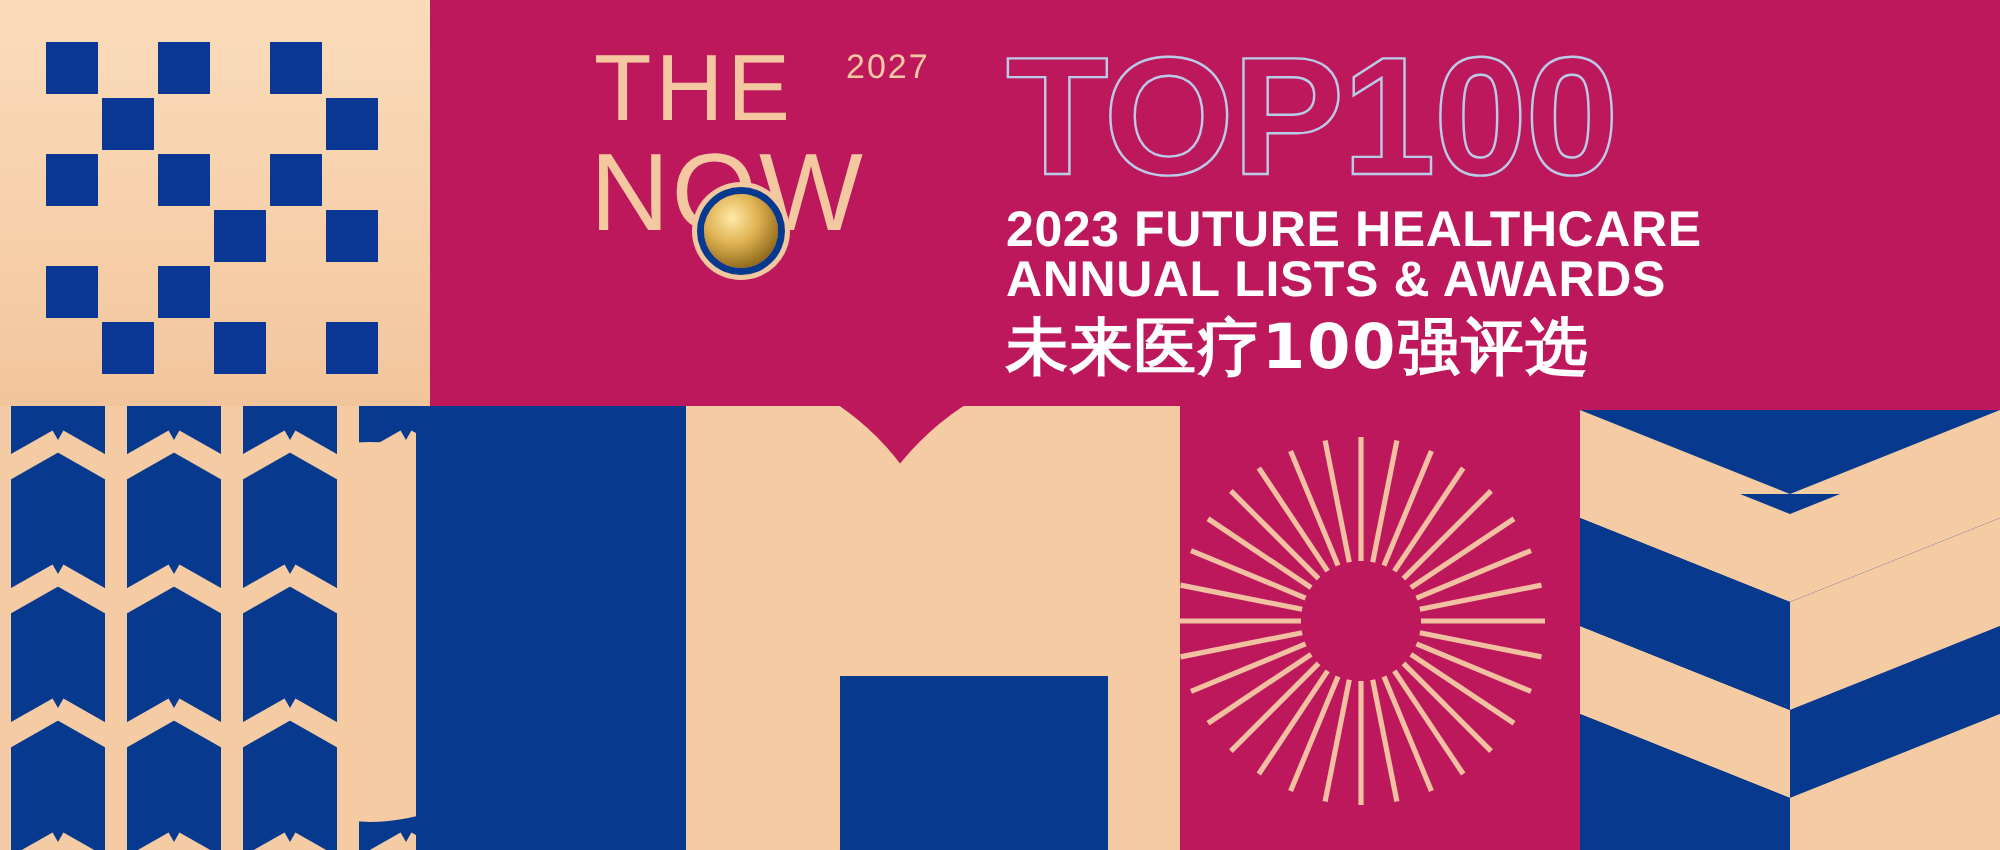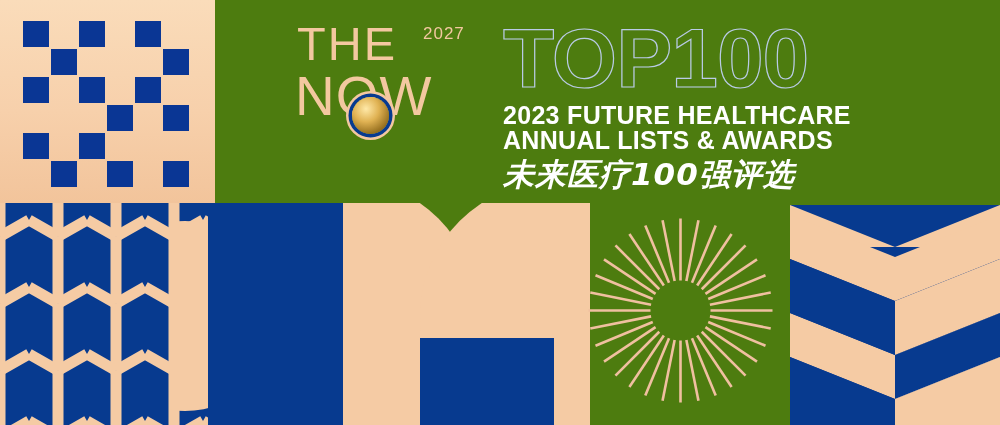--- a/index.html
+++ b/index.html
@@ -2,21 +2,21 @@
 <html><head>
 <meta charset="utf-8">
 <title>TOP100 Banner</title>
 <style>
   html,body{margin:0;padding:0;background:#0a0a0a;}
   *{box-sizing:border-box;}
   #banner{
     position:relative;
     width:1000px;height:425px;
     overflow:hidden;
-    background:#4d7c0f;
+    background:#be185d;
     font-family:"Liberation Sans", sans-serif;
   }
 
   
   #checker-block{
     position:absolute;left:0;top:0;width:215px;height:203px;
     background:linear-gradient(180deg,#fadcba 0%, #f7d0ab 55%, #f2c49b 100%);
   }
   #checker-grid{
     position:absolute;left:23px;top:21px;width:166px;height:166px;
@@ -114,21 +114,20 @@
   }
   .sub-en{
     color:#ffffff;font-weight:700;font-size:25px;line-height:25px;
     letter-spacing:0.3px;margin:0;white-space:nowrap;
   }
   #sub-en-1{margin-top:5px;}
   #sub-cn{
     color:#ffffff;font-weight:700;font-size:31px;line-height:36px;
     letter-spacing:1px;margin:3px 0 4px 0;white-space:nowrap;
     font-family:"DejaVu Sans", sans-serif;
-    font-style:italic;
   }
 </style>
 </head>
 <body>
 
 <div id="banner">
 
   <div id="checker-block">
     <div id="checker-grid">
         <div class="chk" style="left: 0px; top: 0px;"></div>

